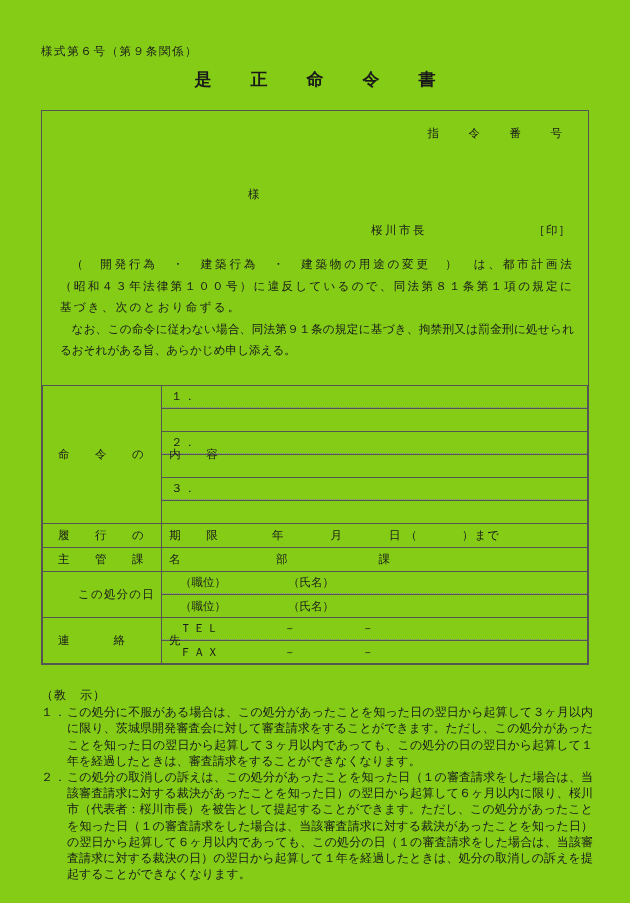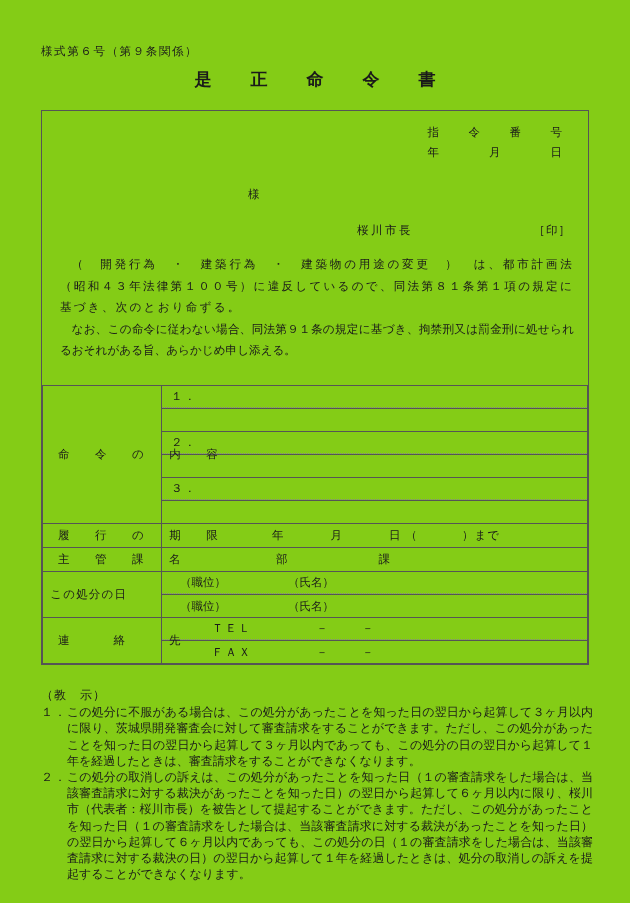--- a/index.html
+++ b/index.html
@@ -44,21 +44,20 @@
   }
 
   
   .main-box {
     position: absolute;
     left: 41px;
     top: 110px;
     width: 548px;
     border: 1.2px solid #555;
     box-sizing: border-box;
-    font-family: Liberation Mono, monospace;
   }
 
   
   .upper {
     position: relative;
     padding: 0;
     height: 274px;
     box-sizing: border-box;
   }
 
@@ -84,21 +83,21 @@
 
   .issuer-row {
     position: absolute;
     left: 0;
     right: 17px;
     top: 112px;
     font-size: 11.5px;
   }
   .issuer-name {
     position: absolute;
-    left: 315px;
+    left: 329px;
     top: 0;
     letter-spacing: 2.5px;
     white-space: nowrap;
   }
   .issuer-seal {
     position: absolute;
     right: 0;
     top: 0;
     letter-spacing: 1px;
     white-space: nowrap;
@@ -140,21 +139,21 @@
     table-layout: fixed;
     font-size: 11.5px;
   }
   table.form-table td {
     border: 1px solid #555;
     padding: 0;
     vertical-align: middle;
   }
   .lbl {
     width: 118px;
-    text-align: left;
+    text-align: right;
     font-size: 11.5px;
   }
   .lbl-spread {
     display: block;
     padding: 0 8px;
     letter-spacing: 7px;
     text-indent: 7px;
     white-space: nowrap;
   }
   .lbl-tight {
@@ -206,21 +205,20 @@
     padding-left: 9px;
     white-space: nowrap;
   }
   .staff .post { display: inline-block; width: 108px; }
 
   .contact {
     display: block;
     padding-left: 9px;
     white-space: nowrap;
     letter-spacing: 2px;
-    text-align: center;
   }
   .contact .kind { display: inline-block; width: 104px; }
   .contact .dash1 { display: inline-block; width: 78px; }
 
   
   .notes {
     position: absolute;
     left: 41px;
     top: 687px;
     width: 552px;
@@ -254,21 +252,20 @@
 
   <div class="form-no">様式第６号（第９条関係）</div>
   <div class="doc-title">是　正　命　令　書</div>
 
   <div class="main-box">
 
     <div class="upper">
 
       <div class="order-no-block">
         <div class="ln">指　令　番　号</div>
-        <div class="ln">年　　月　　日</div>
       </div>
 
       <div class="addressee">様</div>
 
       <div class="issuer-row">
         <span class="issuer-name">桜川市長</span>
         <span class="issuer-seal">［印］</span>
       </div>
 
       <div class="body-text">

